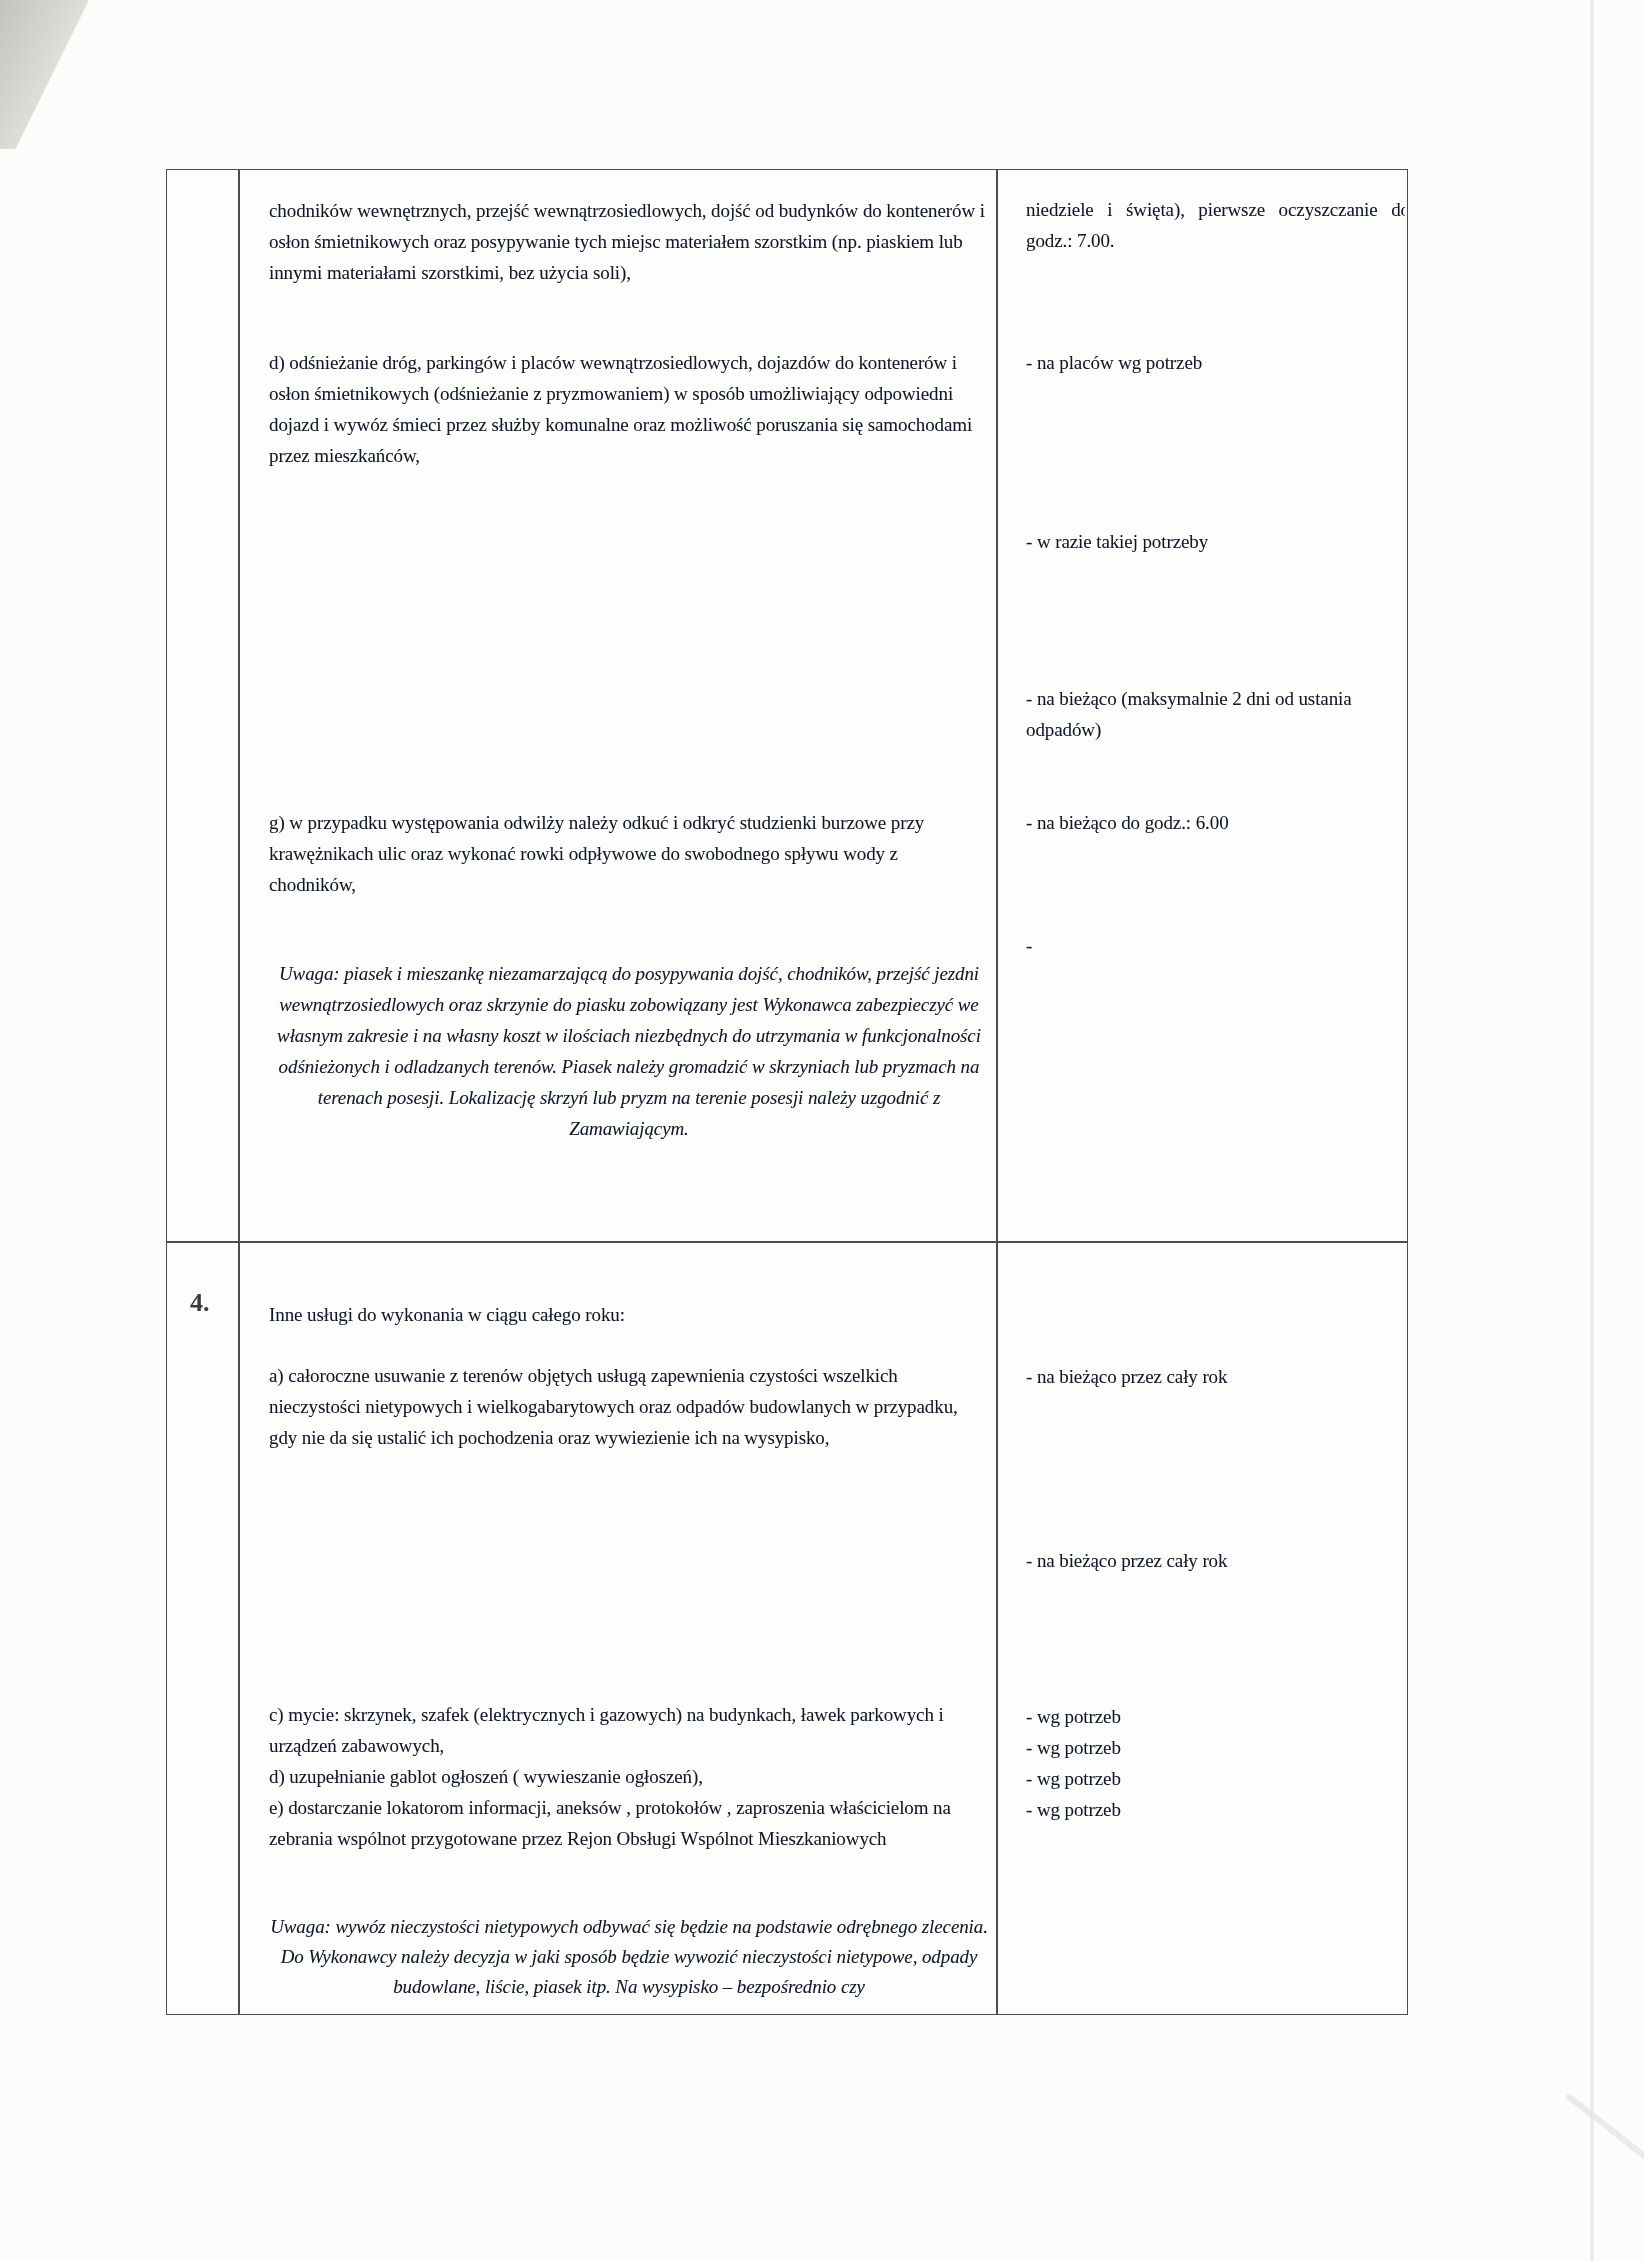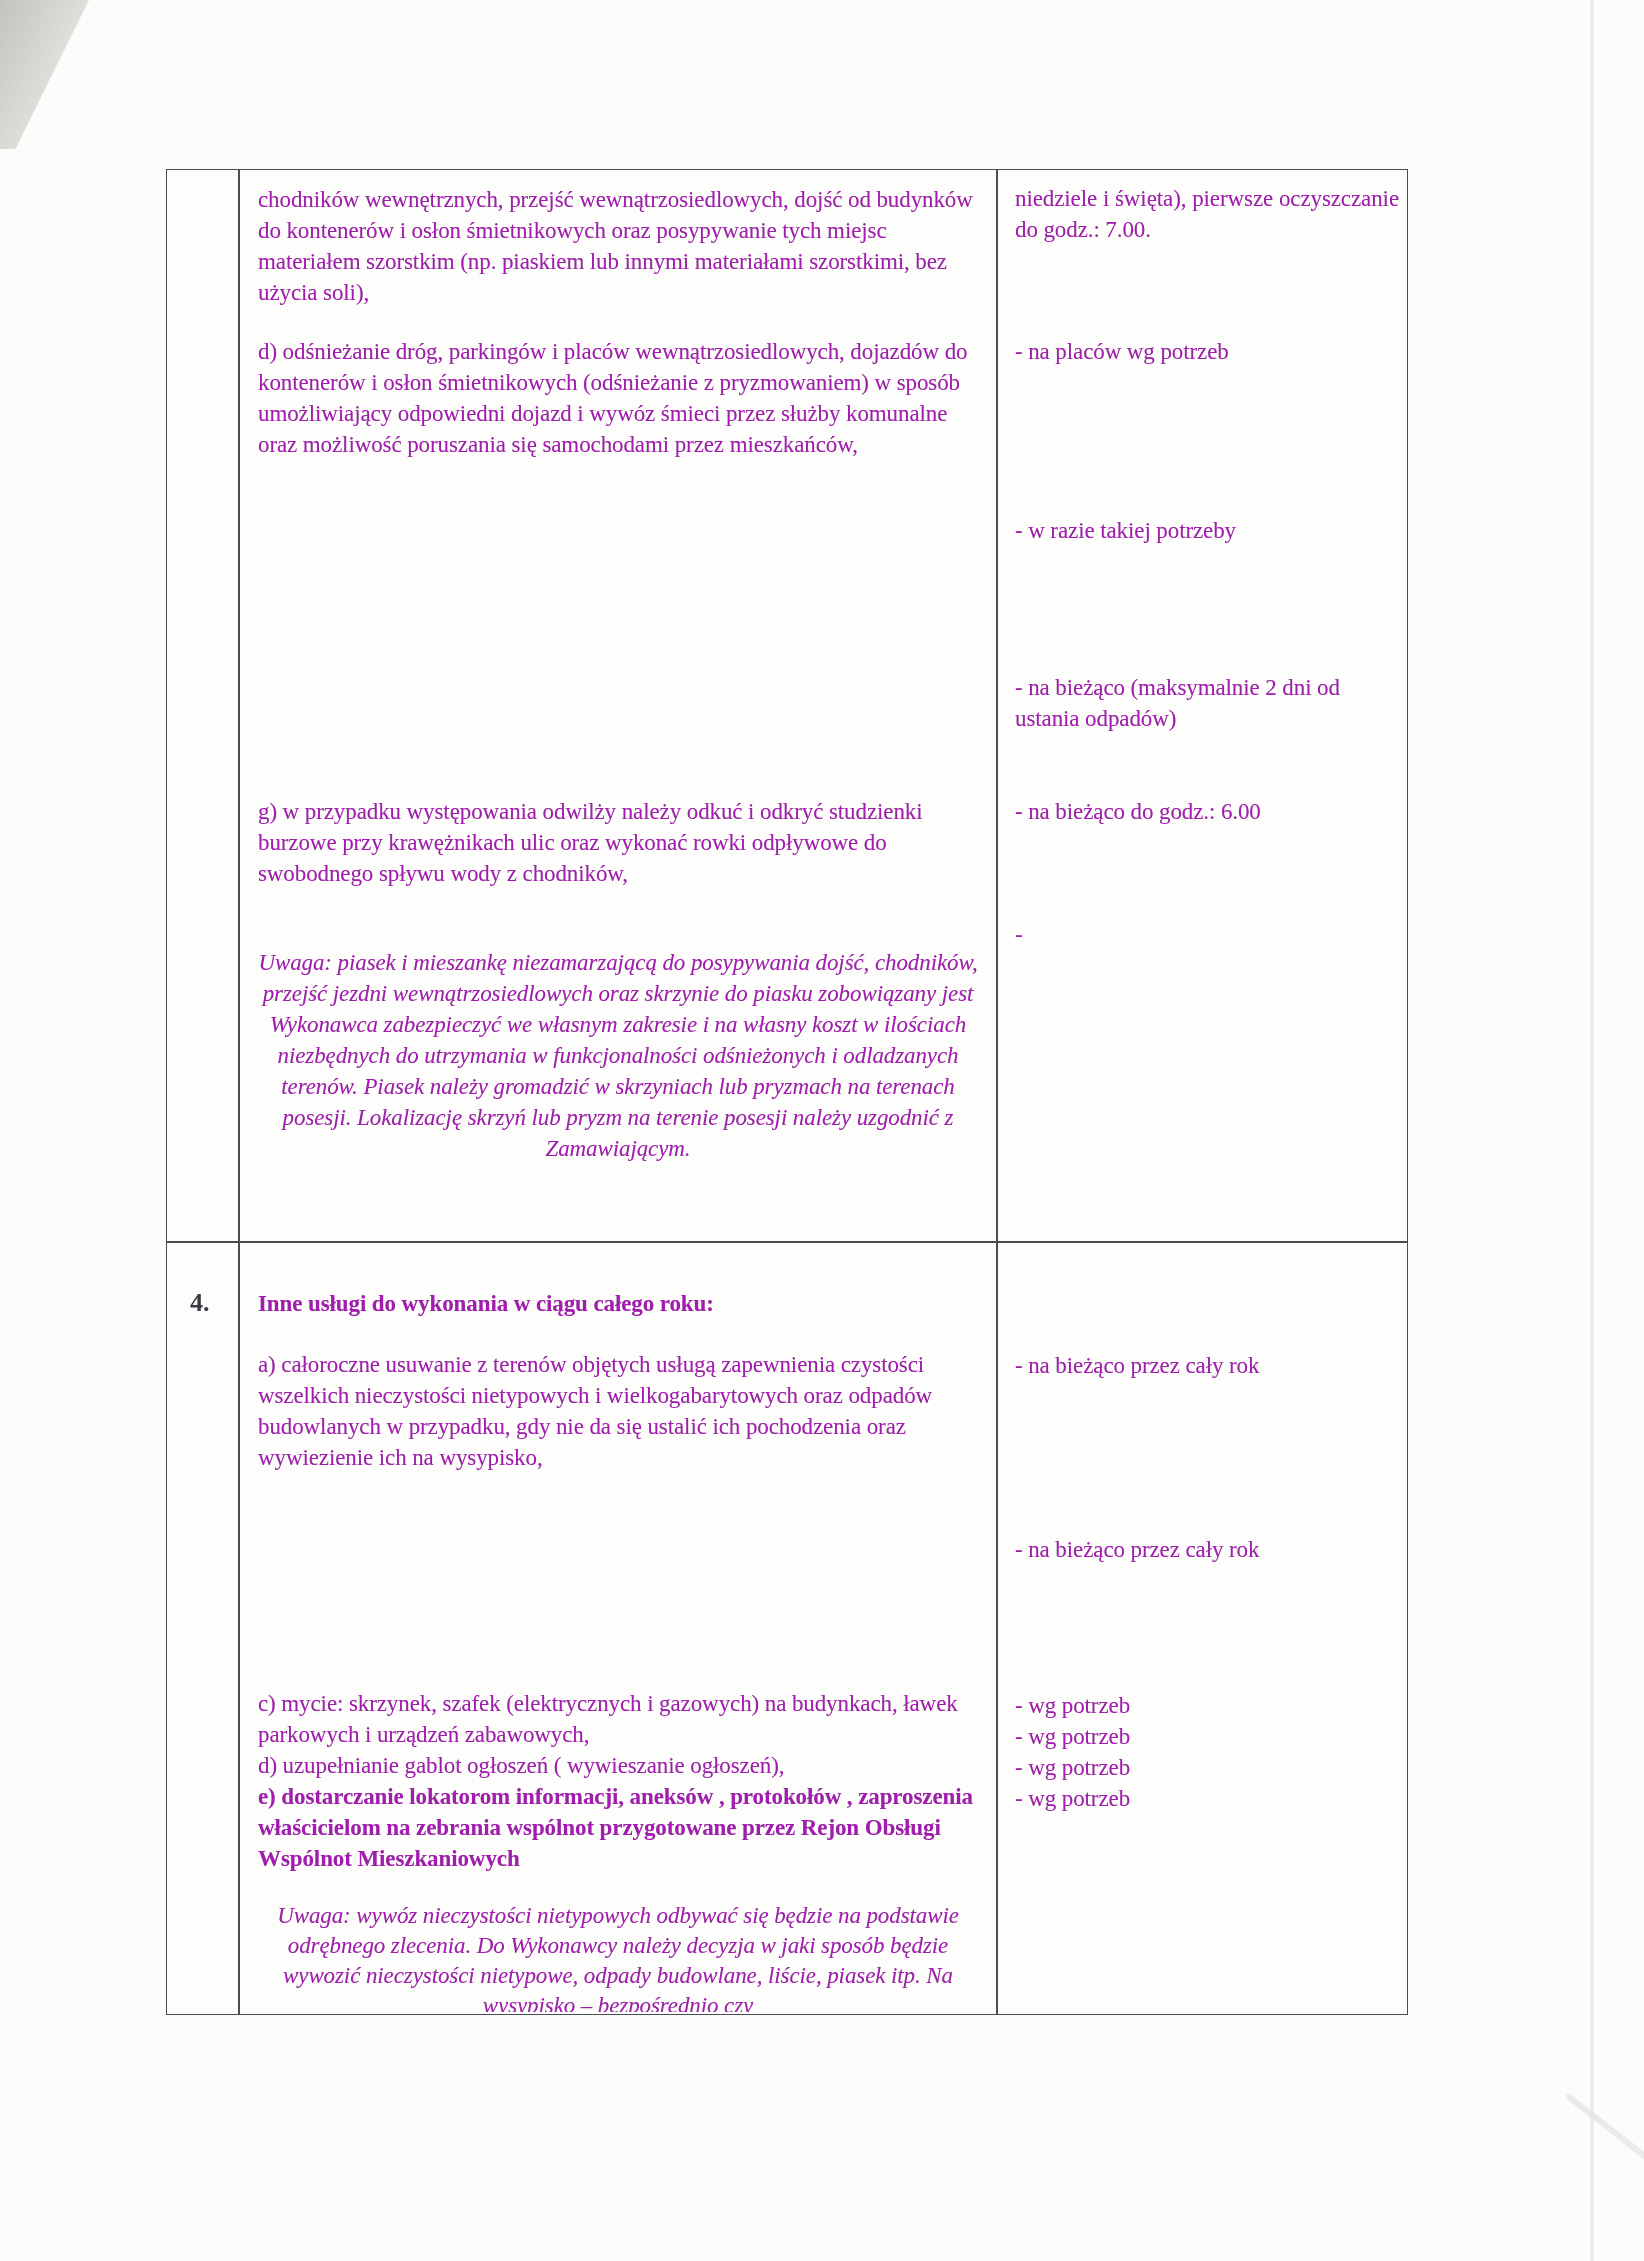--- a/index.html
+++ b/index.html
@@ -41,30 +41,30 @@
   
   .r3-num {left:0;      top:0;      width:71px;  height:1071px;}
   .r3-desc{left:73px;  top:0;      width:756px; height:1071px;}
   .r3-freq{left:831px; top:0;      width:407px;  height:1071px;padding-left:29px;}
   
   .r4-num {left:0;      top:1073px; width:71px;  height:769px;}
   .r4-desc{left:73px;  top:1073px; width:756px; height:769px;}
   .r4-freq{left:831px; top:1073px; width:407px;  height:769px;}
 
   .para{
-    position:absolute;margin:0;
-    font-size:23px;line-height:31px;
+    position:absolute;margin:11px;
+    font-size:19px;line-height:31px;
     letter-spacing:-0.1px;
-    color:#a21caf;
+    color:#0f172a;
     text-shadow:0 0 0.6px rgba(65,65,75,.25);
   }
   .desc-para{left:18px;width:720px;}
   .freq-para{left:17px;width:384px;}
   .italic{font-style:italic;text-align:center;}
-  .bold{font-weight:bold;color:#38384          2;}
+  .bold{font-weight:normal;color:#38384          2;}
   .just{text-align:justify;}
   .num-label{
     position:absolute;left:23px;top:45px;margin:0;
     font-size:26px;font-weight:bold;color:#3a3a44;
   }
   .stack p{position:static;margin:0;}
 </style>
 </head>
 <body>
 

